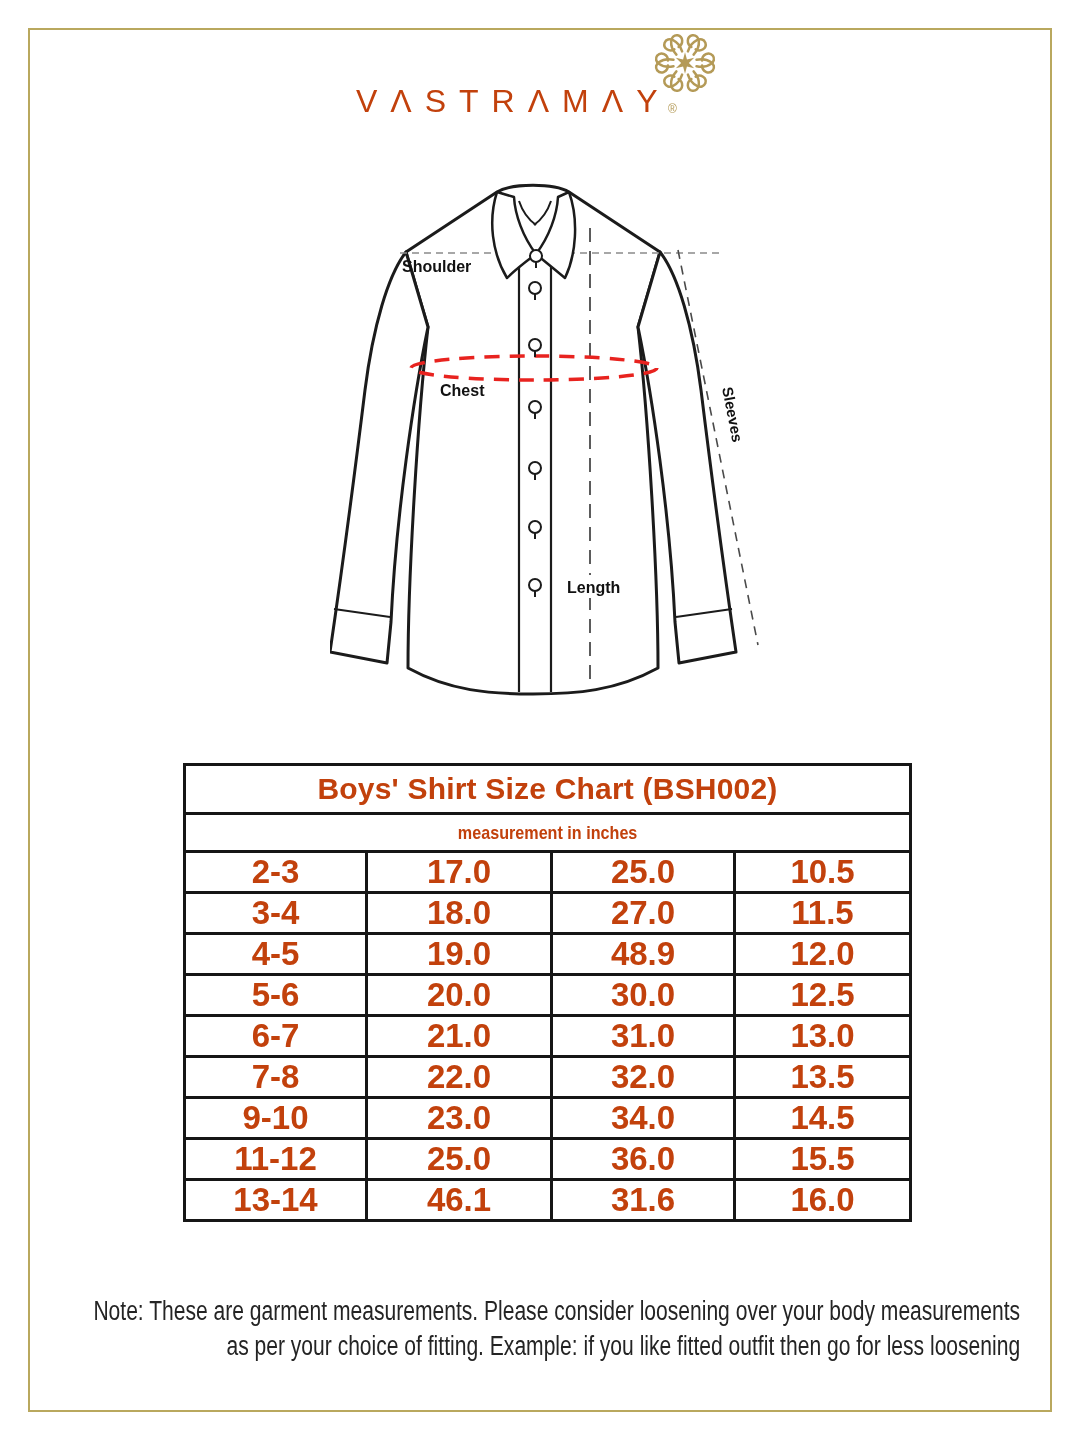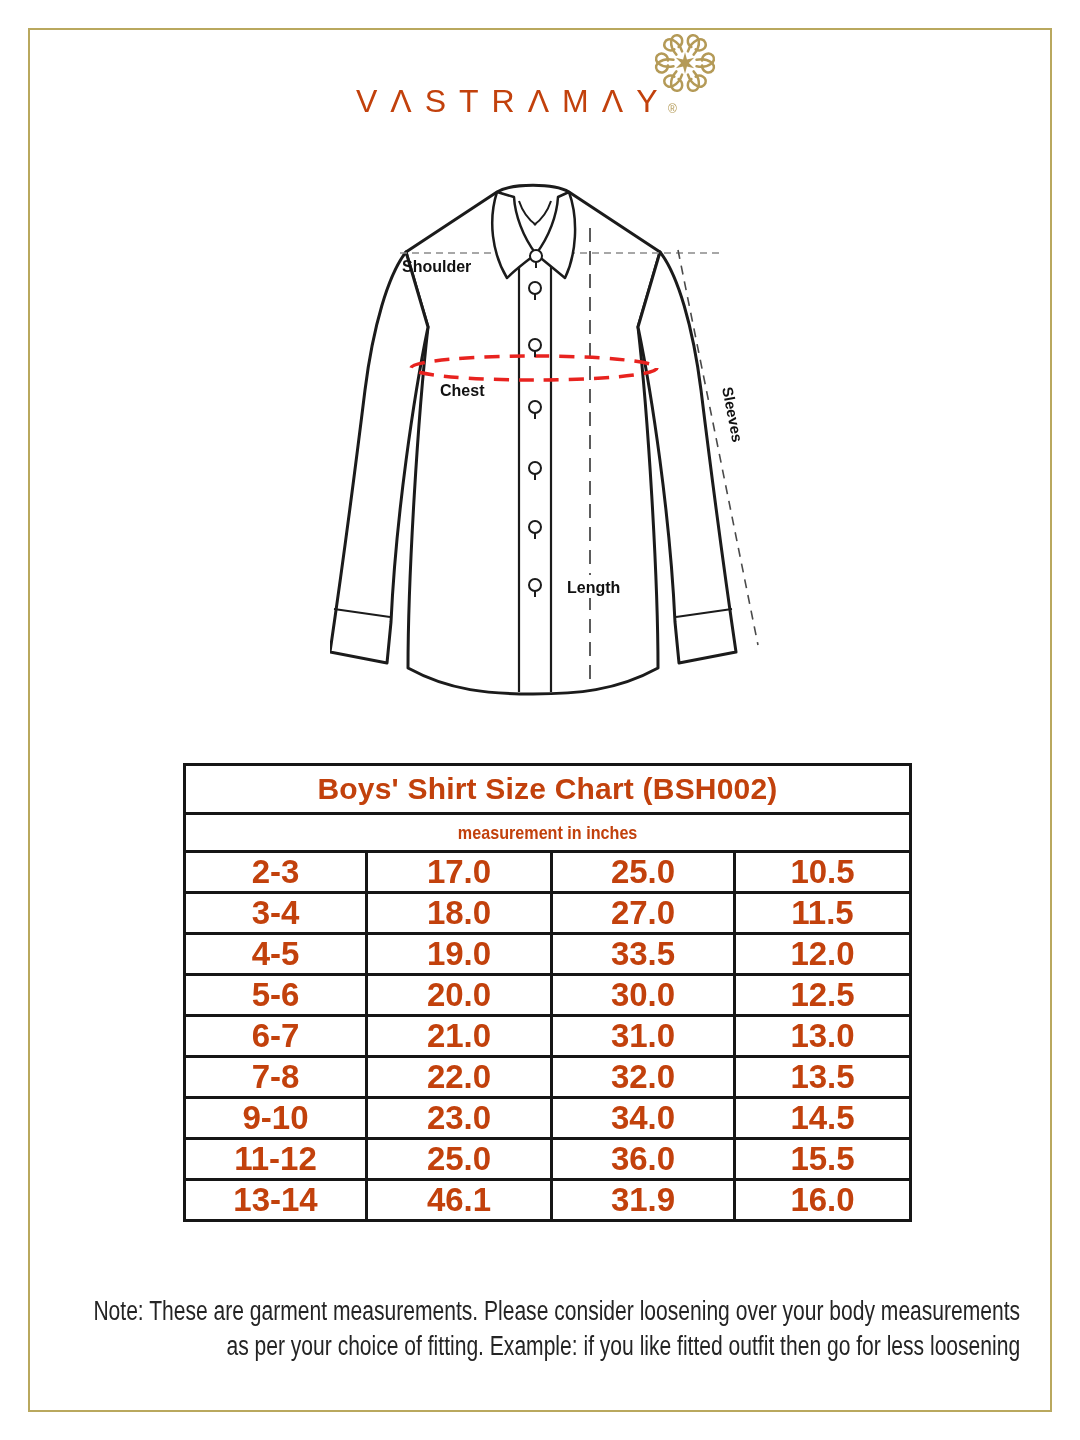--- a/index.html
+++ b/index.html
@@ -152,21 +152,21 @@
       </tr>
       <tr class="data">
         <td>3-4</td>
         <td>18.0</td>
         <td>27.0</td>
         <td>11.5</td>
       </tr>
       <tr class="data">
         <td>4-5</td>
         <td>19.0</td>
-        <td>33.5</td>
+        <td>48.9</td>
         <td>12.0</td>
       </tr>
       <tr class="data">
         <td>5-6</td>
         <td>20.0</td>
         <td>30.0</td>
         <td>12.5</td>
       </tr>
       <tr class="data">
         <td>6-7</td>
@@ -188,21 +188,21 @@
       </tr>
       <tr class="data">
         <td>11-12</td>
         <td>25.0</td>
         <td>36.0</td>
         <td>15.5</td>
       </tr>
       <tr class="data">
         <td>13-14</td>
         <td>46.1</td>
-        <td>31.9</td>
+        <td>31.6</td>
         <td>16.0</td>
       </tr>
     </tbody>
   </table>
 
   <div class="note">
     <div class="note-line">Note: These are garment measurements. Please consider loosening over your body measurements</div>
     <div class="note-line">as per your choice of fitting. Example: if you like fitted outfit then go for less loosening</div>
   </div>
 </div>

